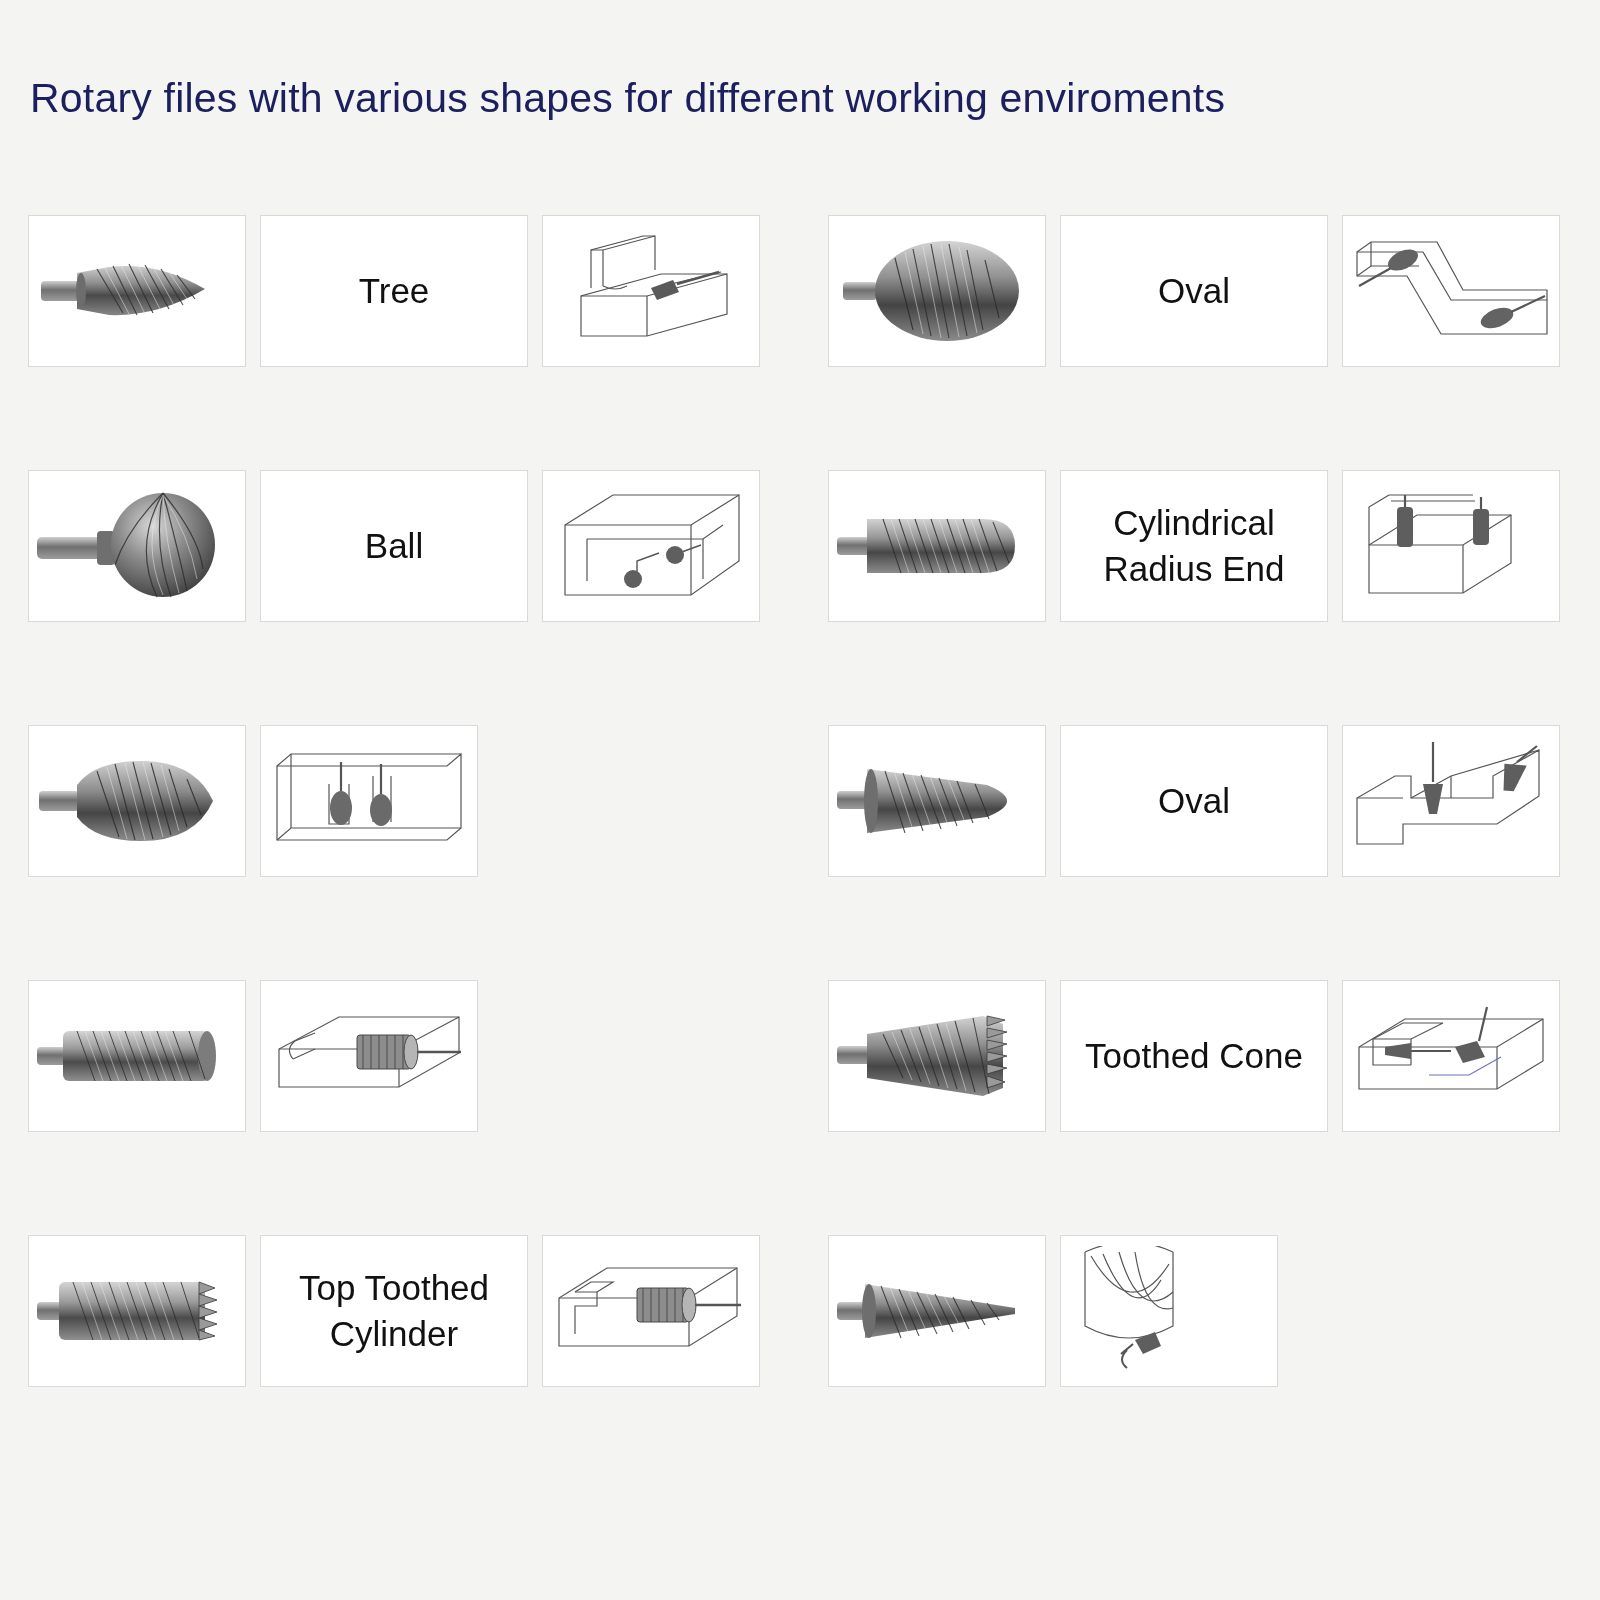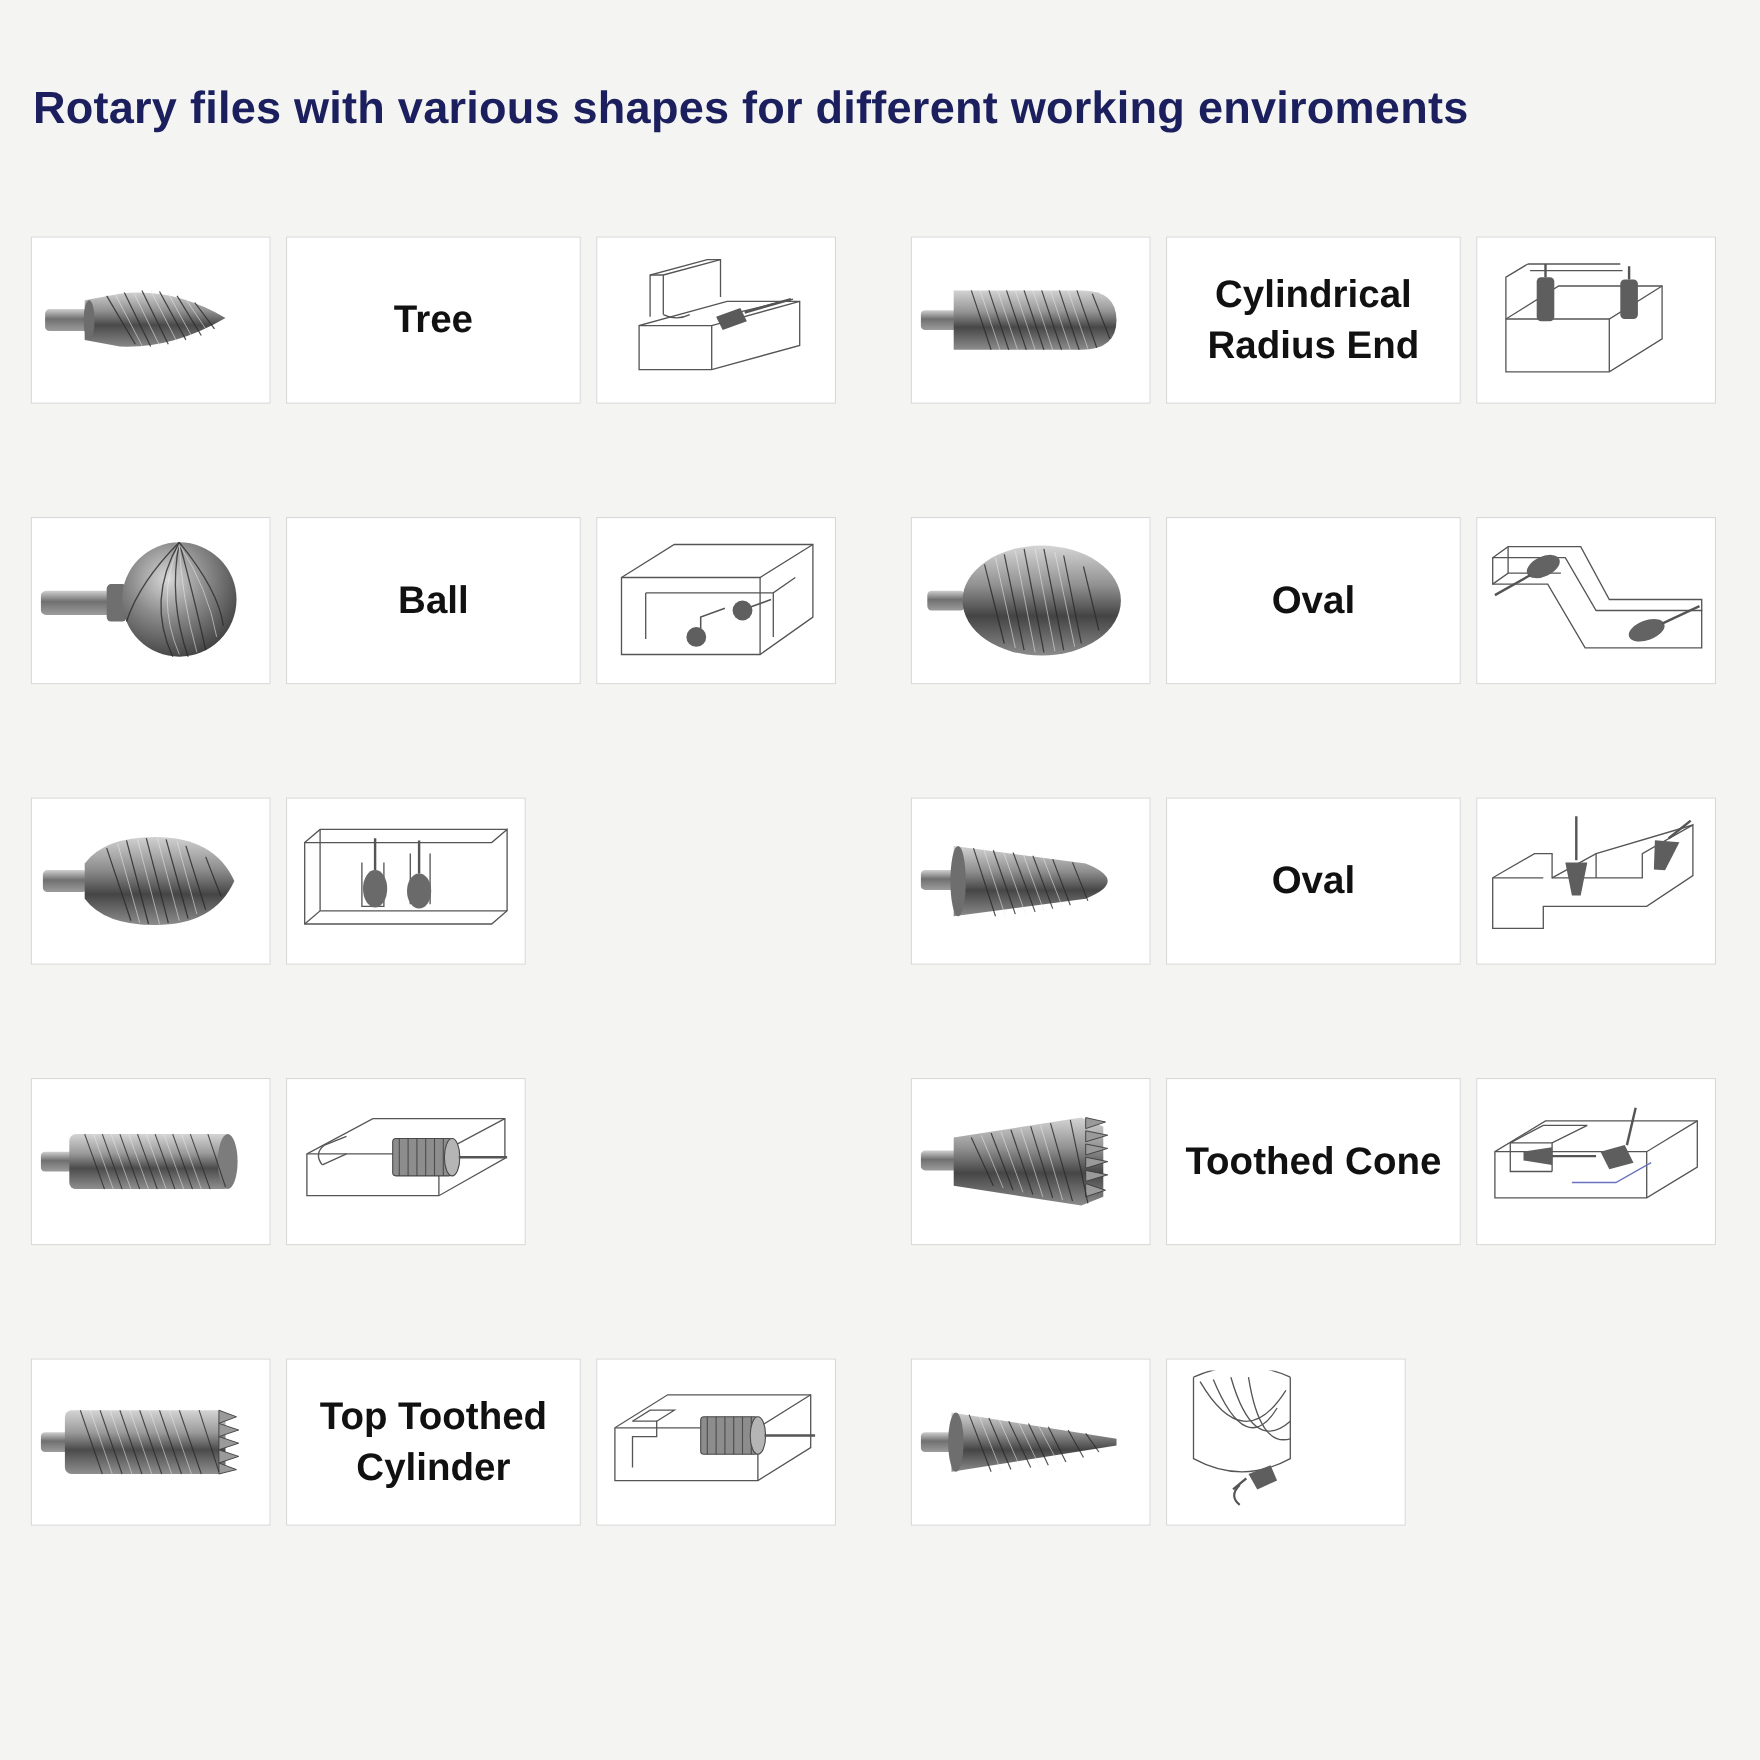--- a/index.html
+++ b/index.html
@@ -11,21 +11,20 @@
     height: 1600px;
     background: #f4f4f2;
     font-family: "Liberation Sans", sans-serif;
     overflow: hidden;
   }
   .page {
     position: relative;
     width: 1600px;
     height: 1600px;
     box-sizing: border-box;
-    font-weight: bold;
   }
   .page-title {
     position: absolute;
     left: 30px;
     top: 75px;
     font-size: 41px;
     color: #1b1f5e;
     letter-spacing: 0.2px;
     white-space: nowrap;
   }
@@ -364,20 +363,68 @@
           </svg>
         </div>
       </div>
 
     </div>
 
     <div class="column">
 
       <div class="row">
         <div class="cell cell-photo">
+          <svg width="200" height="130" viewBox="0 0 200 130">
+            <defs>
+              <linearGradient id="gOval" x1="0" y1="0" x2="0" y2="1">
+                <stop offset="0%" stop-color="#d4d4d4"></stop>
+                <stop offset="36%" stop-color="#919191"></stop>
+                <stop offset="64%" stop-color="#444444"></stop>
+                <stop offset="100%" stop-color="#8b8b8b"></stop>
+              </linearGradient>
+            </defs>
+            <rect x="6" y="56" width="34" height="18" rx="4" fill="url(#gShaft)"></rect>
+            <ellipse cx="110" cy="65" rx="72" ry="50" fill="url(#gOval)"></ellipse>
+            <g stroke="#2a2a2a" stroke-width="1.1" fill="none" opacity="0.82">
+              <path d="M58 32 L76 104"></path>
+                <path d="M76 23 L94 110"></path>
+                <path d="M94 18 L112 112"></path>
+              <path d="M112 18 L130 110"></path>
+                <path d="M130 24 L146 104"></path>
+                <path d="M148 34 L162 92"></path>
+            </g>
+            <g stroke="#ededed" stroke-width="0.9" fill="none" opacity="0.55">
+              <path d="M68 26 L86 108"></path>
+                <path d="M86 20 L104 112"></path>
+                <path d="M104 18 L122 111"></path>
+              <path d="M122 21 L140 107"></path>
+            </g>
+          </svg>
+        </div>
+        <div class="cell cell-label">
+          <div class="label-text">Oval</div>
+        </div>
+        <div class="cell cell-app">
+          <svg width="200" height="130" viewBox="0 0 200 130">
+            <g fill="none" stroke="#555" stroke-width="1.2">
+              <path d="M6 26 L72 26 L100 74 L196 74 L196 108 L90 108 L56 50 L6 50 Z"></path>
+              <path d="M6 26 L20 16 L86 16 L112 64 L196 64 L196 74"></path>
+              <path d="M20 16 L20 40"></path>
+              <path d="M6 50 L20 40 L68 40"></path>
+            </g>
+            <ellipse cx="52" cy="34" rx="16" ry="9" transform="rotate(-25 52 34)" fill="#636363"></ellipse>
+            <path d="M40 42 L8 60" stroke="#555" stroke-width="2.2" fill="none"></path>
+            <ellipse cx="146" cy="92" rx="17" ry="9" transform="rotate(-20 146 92)" fill="#636363"></ellipse>
+            <path d="M160 86 L194 70" stroke="#555" stroke-width="2.2" fill="none"></path>
+          </svg>
+        </div>
+      </div>
+
+      <div class="row">
+        <div class="cell cell-photo">
           <svg width="200" height="110" viewBox="0 0 200 110">
             <defs>
               <linearGradient id="gCre" x1="0" y1="0" x2="0" y2="1">
                 <stop offset="0%" stop-color="#d2d2d2"></stop>
                 <stop offset="35%" stop-color="#969696"></stop>
                 <stop offset="62%" stop-color="#474747"></stop>
                 <stop offset="100%" stop-color="#8c8c8c"></stop>
               </linearGradient>
             </defs>
             <rect x="0" y="46" width="34" height="18" rx="4" fill="url(#gShaft)"></rect>
@@ -418,68 +465,20 @@
             <rect x="46" y="26" width="16" height="40" rx="4" fill="#5e5e5e"></rect>
             <path d="M54 26 L54 14" stroke="#555" stroke-width="2.2" fill="none"></path>
             <rect x="122" y="28" width="16" height="36" rx="4" fill="#5e5e5e"></rect>
             <path d="M130 28 L130 16" stroke="#555" stroke-width="2.2" fill="none"></path>
           </svg>
         </div>
       </div>
 
       <div class="row">
         <div class="cell cell-photo">
-          <svg width="200" height="130" viewBox="0 0 200 130">
-            <defs>
-              <linearGradient id="gOval" x1="0" y1="0" x2="0" y2="1">
-                <stop offset="0%" stop-color="#d4d4d4"></stop>
-                <stop offset="36%" stop-color="#919191"></stop>
-                <stop offset="64%" stop-color="#444444"></stop>
-                <stop offset="100%" stop-color="#8b8b8b"></stop>
-              </linearGradient>
-            </defs>
-            <rect x="6" y="56" width="34" height="18" rx="4" fill="url(#gShaft)"></rect>
-            <ellipse cx="110" cy="65" rx="72" ry="50" fill="url(#gOval)"></ellipse>
-            <g stroke="#2a2a2a" stroke-width="1.1" fill="none" opacity="0.82">
-              <path d="M58 32 L76 104"></path>
-                <path d="M76 23 L94 110"></path>
-                <path d="M94 18 L112 112"></path>
-              <path d="M112 18 L130 110"></path>
-                <path d="M130 24 L146 104"></path>
-                <path d="M148 34 L162 92"></path>
-            </g>
-            <g stroke="#ededed" stroke-width="0.9" fill="none" opacity="0.55">
-              <path d="M68 26 L86 108"></path>
-                <path d="M86 20 L104 112"></path>
-                <path d="M104 18 L122 111"></path>
-              <path d="M122 21 L140 107"></path>
-            </g>
-          </svg>
-        </div>
-        <div class="cell cell-label">
-          <div class="label-text">Oval</div>
-        </div>
-        <div class="cell cell-app">
-          <svg width="200" height="130" viewBox="0 0 200 130">
-            <g fill="none" stroke="#555" stroke-width="1.2">
-              <path d="M6 26 L72 26 L100 74 L196 74 L196 108 L90 108 L56 50 L6 50 Z"></path>
-              <path d="M6 26 L20 16 L86 16 L112 64 L196 64 L196 74"></path>
-              <path d="M20 16 L20 40"></path>
-              <path d="M6 50 L20 40 L68 40"></path>
-            </g>
-            <ellipse cx="52" cy="34" rx="16" ry="9" transform="rotate(-25 52 34)" fill="#636363"></ellipse>
-            <path d="M40 42 L8 60" stroke="#555" stroke-width="2.2" fill="none"></path>
-            <ellipse cx="146" cy="92" rx="17" ry="9" transform="rotate(-20 146 92)" fill="#636363"></ellipse>
-            <path d="M160 86 L194 70" stroke="#555" stroke-width="2.2" fill="none"></path>
-          </svg>
-        </div>
-      </div>
-
-      <div class="row">
-        <div class="cell cell-photo">
           <svg width="200" height="120" viewBox="0 0 200 120">
             <defs>
               <linearGradient id="gTaper" x1="0" y1="0" x2="0" y2="1">
                 <stop offset="0%" stop-color="#d2d2d2"></stop>
                 <stop offset="36%" stop-color="#8f8f8f"></stop>
                 <stop offset="63%" stop-color="#464646"></stop>
                 <stop offset="100%" stop-color="#8a8a8a"></stop>
               </linearGradient>
             </defs>
             <rect x="0" y="50" width="34" height="18" rx="4" fill="url(#gShaft)"></rect>

